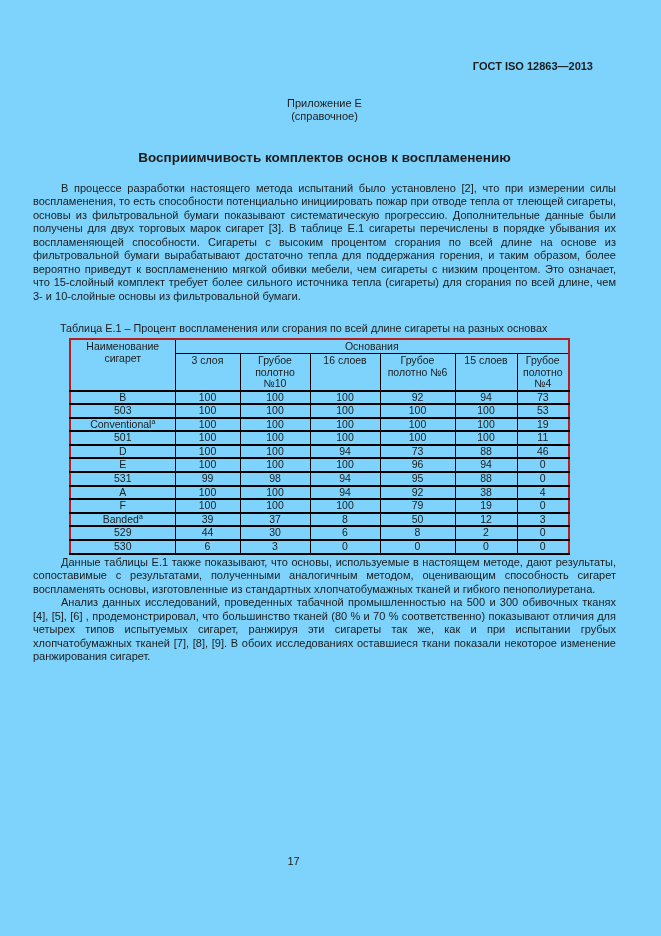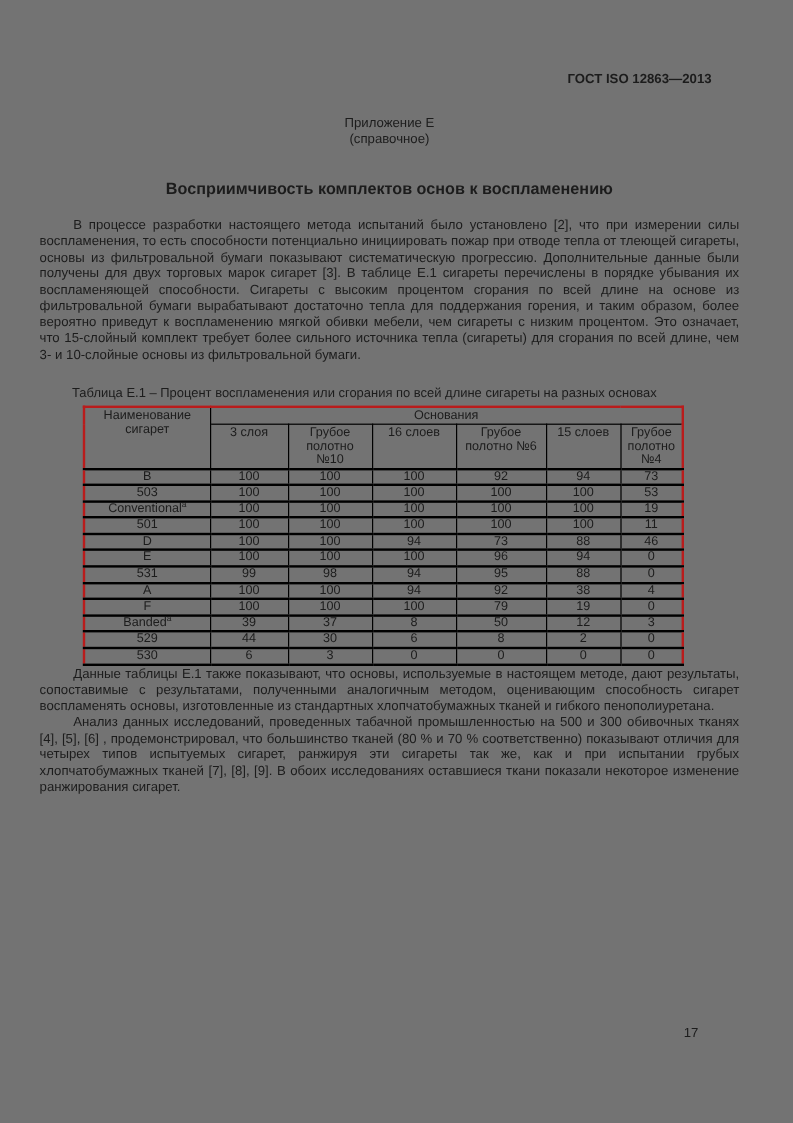--- a/index.html
+++ b/index.html
@@ -5,21 +5,21 @@
   html, body { margin: 0; padding: 0; }
   body {
     width: 661px; height: 936px;
     background: #e8e8e8;
     font-family: "Liberation Sans", sans-serif;
     color: #1c1c1c;
   }
   .page {
     position: relative;
     width: 661px; height: 936px;
-    background: #737373;
+    background: #7dd3fc;
     overflow: hidden;
   }
   .doc-header {
     position: absolute; top: 60px; left: 33px; width: 560px;
     text-align: right; font-weight: bold; font-size: 11px; line-height: 13px;
   }
   .annex-block {
     position: absolute; top: 97px; left: 33px; width: 583px;
     text-align: center; font-weight: normal; font-size: 11px; line-height: 13.4px;
   }
@@ -56,22 +56,22 @@
   .data-table thead th { line-height: 11.5px; vertical-align: top; padding-top: 1px; }
   .data-table thead tr.group-row th { height: 12px; }
   .data-table thead tr.sub-row th { height: 33px; border-bottom: 2px solid #000; }
   .data-table th.name-head { vertical-align: top; }
   .data-table tbody td {
     height: 11.5px; line-height: 11.6px;
     border-top-width: 2px; border-bottom-width: 2px;
   }
   .data-table sup { font-size: 7px; line-height: 0; }
   .page-number {
-    position: absolute; top: 855px; left: 33px; width: 549px;
-    text-align: right; font-size: 11px; line-height: 13px;
+    position: absolute; top: 855px; left: 19px; width: 549px;
+    text-align: center; font-size: 11px; line-height: 13px;
   }
 </style>
 </head>
 <body>
 
 <div class="page">
 
   <div class="doc-header">ГОСТ ISO 12863—2013</div>
 
   <div class="annex-block">

